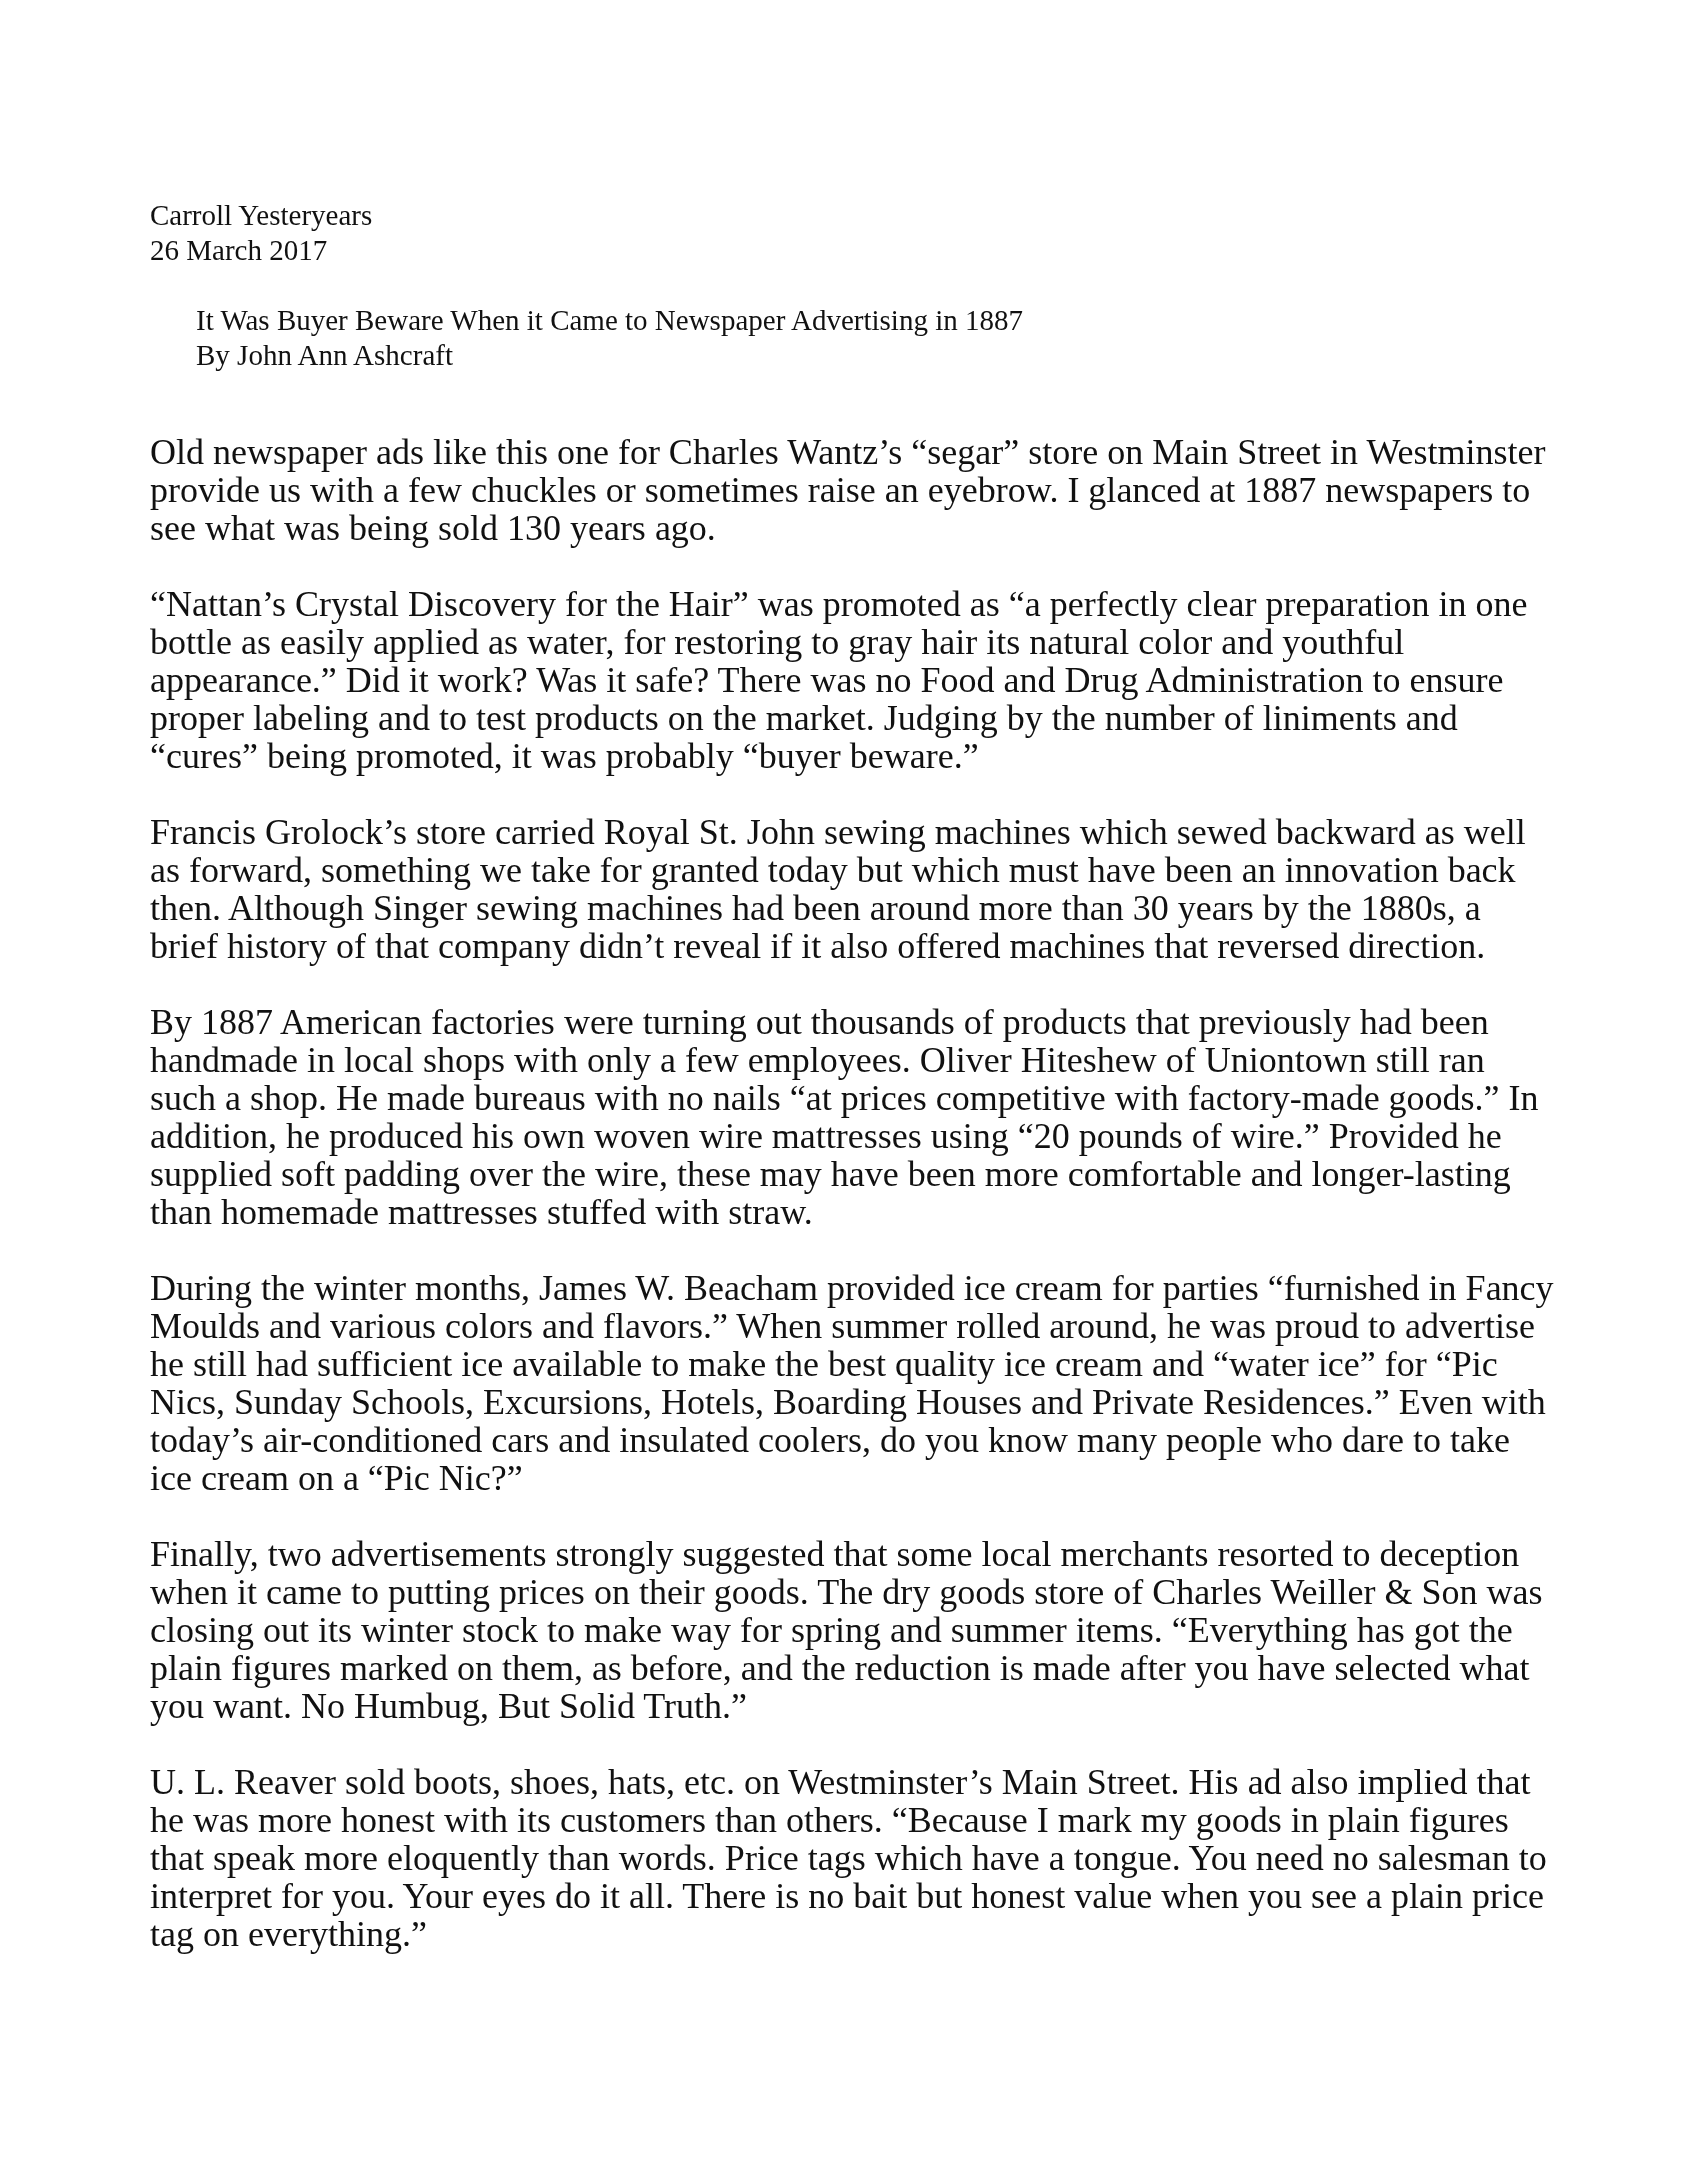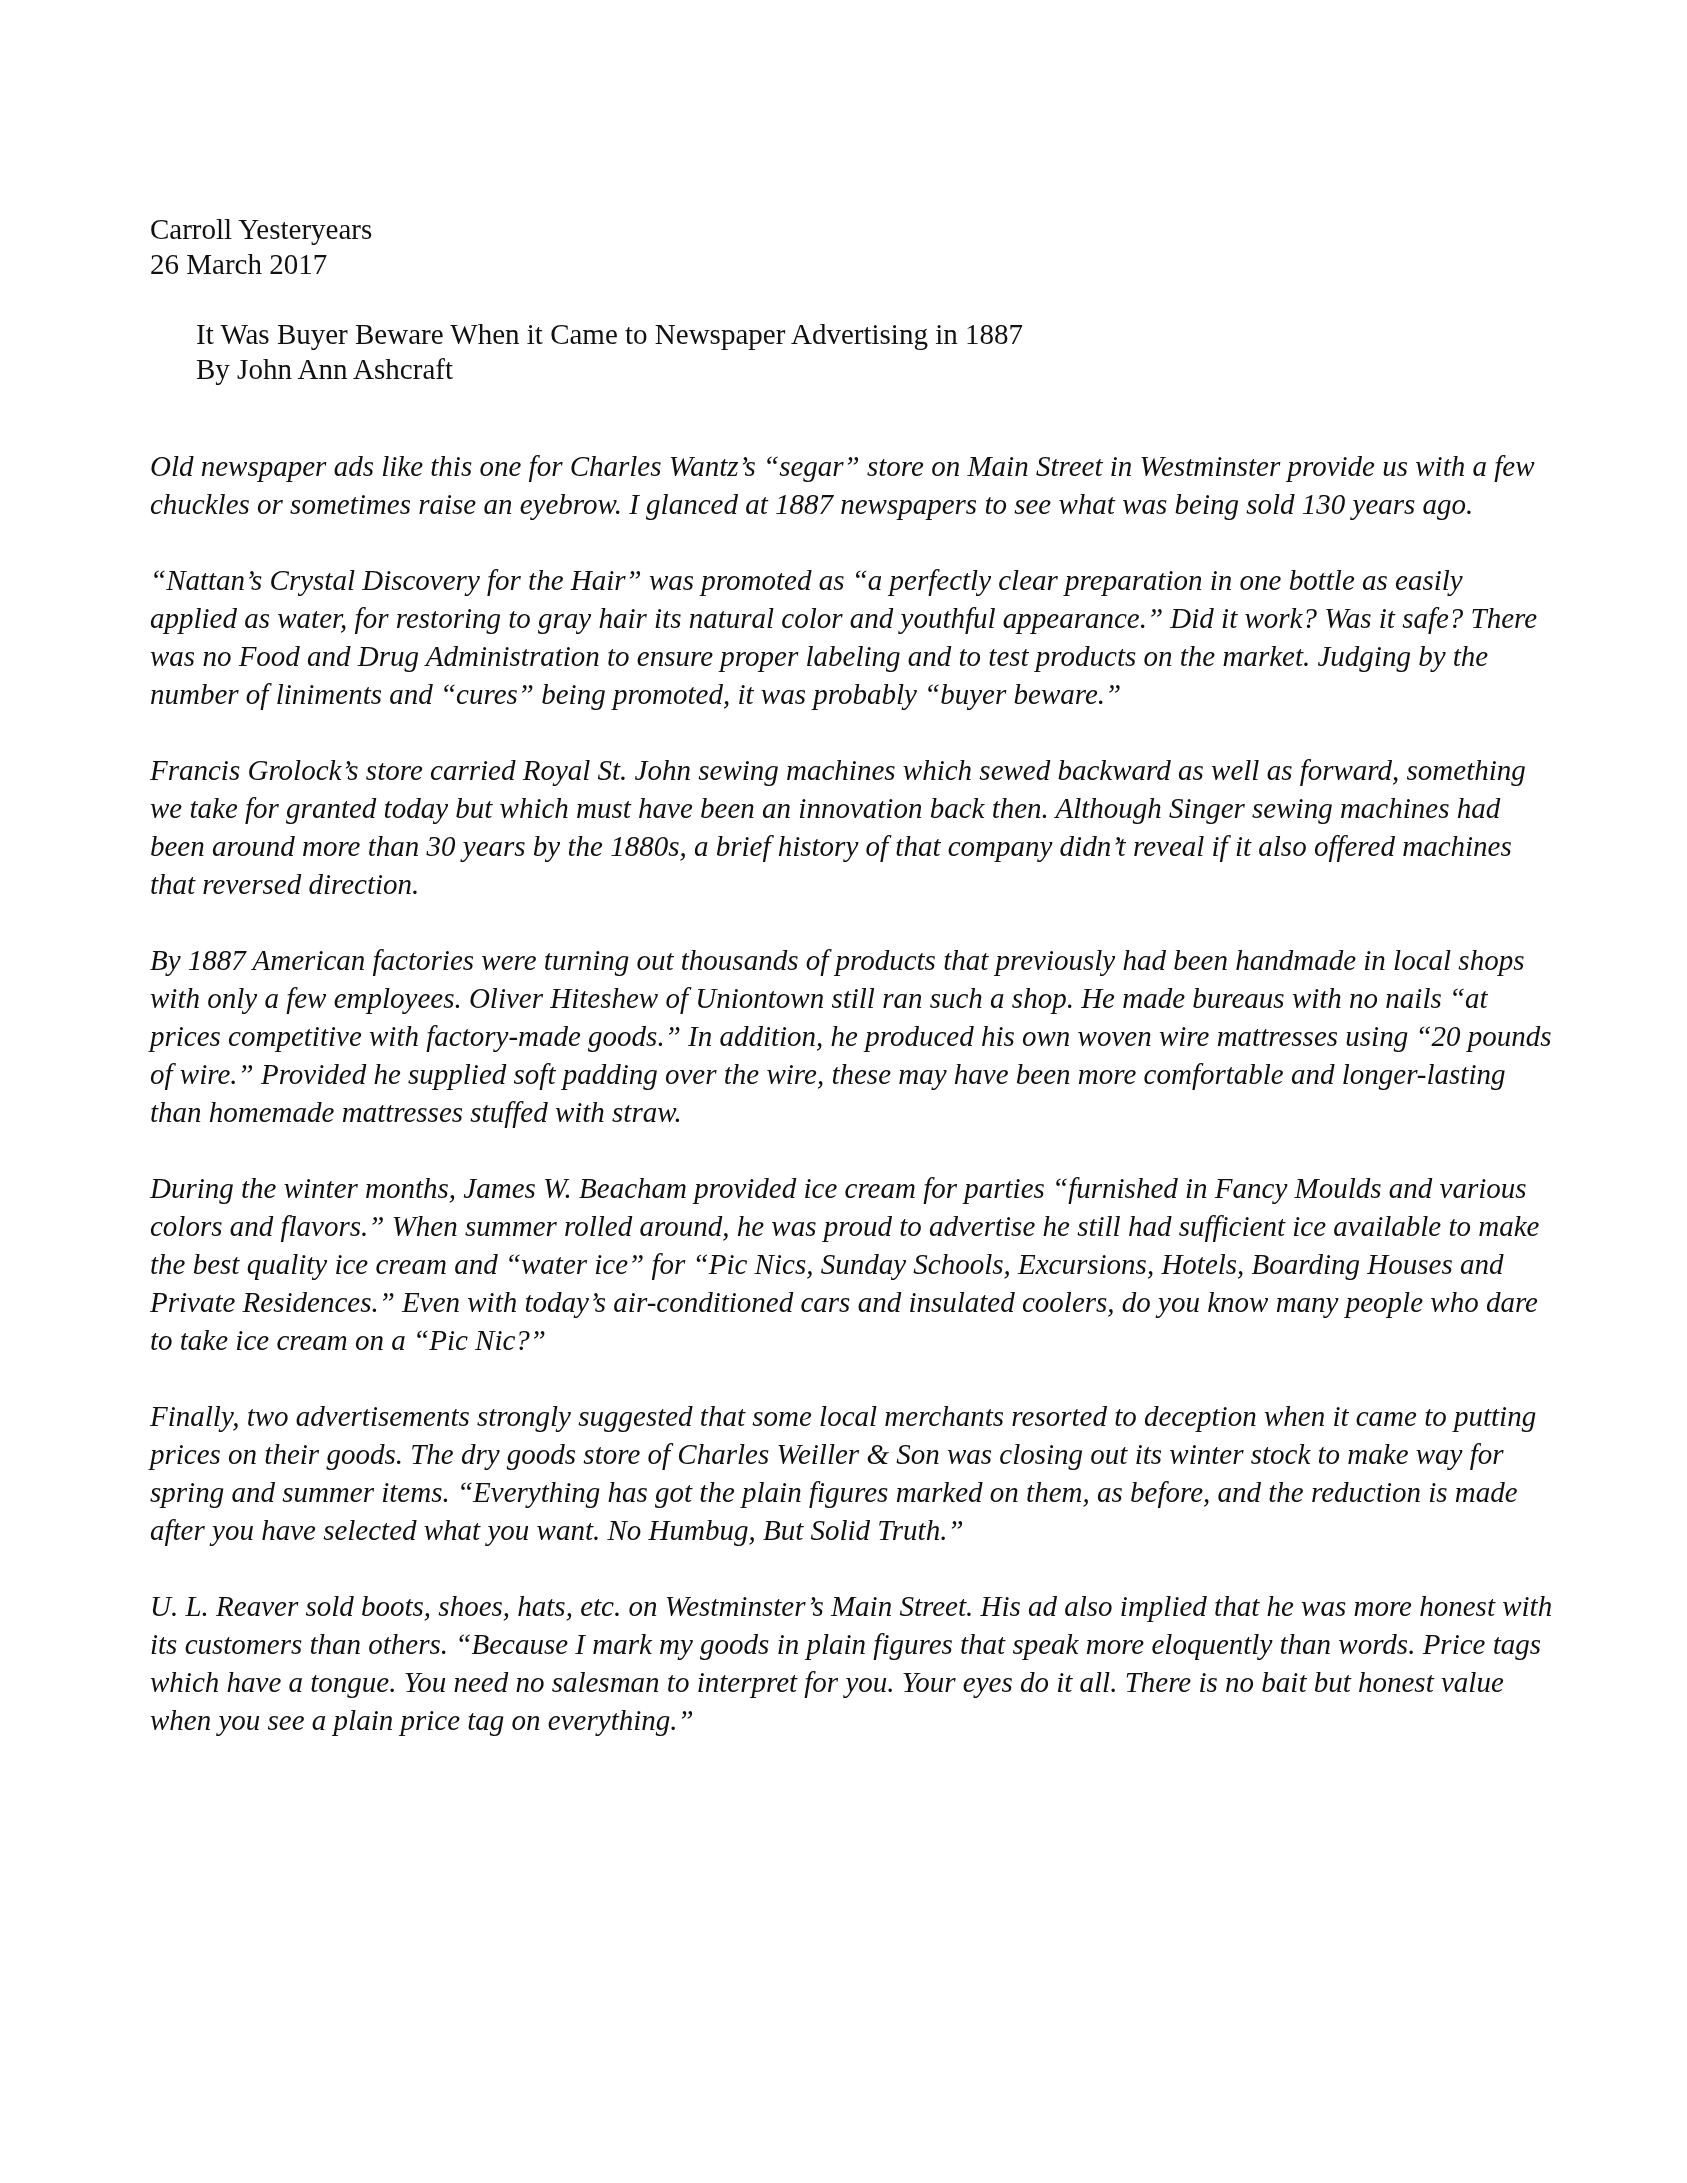--- a/index.html
+++ b/index.html
@@ -11,21 +11,21 @@
       width: 1687px;
       height: 2183px;
       position: relative;
       overflow: hidden;
       font-family: "Liberation Serif", "DejaVu Serif", serif;
       color: #111111;
     }
     .page {
       position: absolute;
       left: 150px;
-      top: 212px;
+      top: 198px;
       width: 1406px;
     }
     .header-block {
       font-size: 29px;
       line-height: 35px;
       margin: 0;
     }
     .header-block .line {
       display: block;
       white-space: nowrap;
@@ -37,25 +37,24 @@
     }
     .title-block .line {
       display: block;
       white-space: nowrap;
       margin-left: 46px;
     }
     .body-text {
       margin-top: 60px;
     }
     .body-text p {
-      font-size: 29px;
+      font-size: 36px;
       line-height: 38px;
       margin: 0 0 38px 0;
       text-align: left;
-      font-style: italic;
     }
   </style>
 </head>
 <body>
 
 <div class="page">
   <div class="header-block">
     <span class="line">Carroll Yesteryears</span>
     <span class="line">26 March 2017</span>
   </div>

